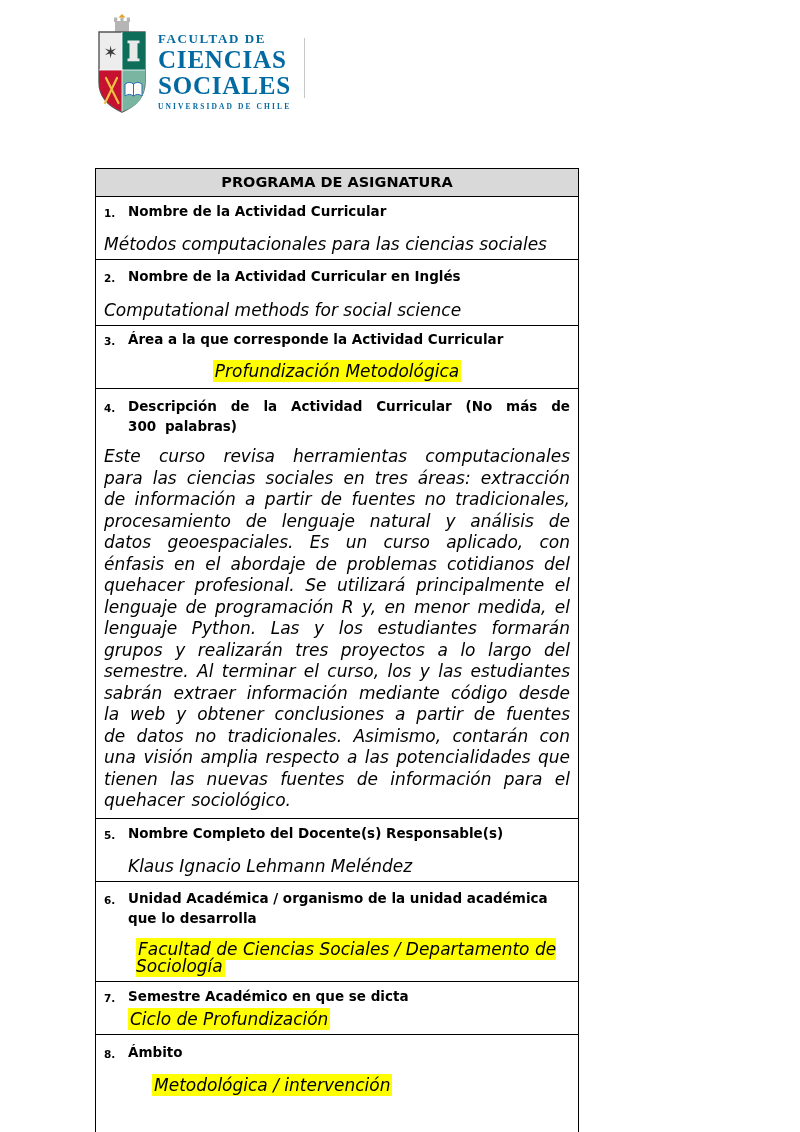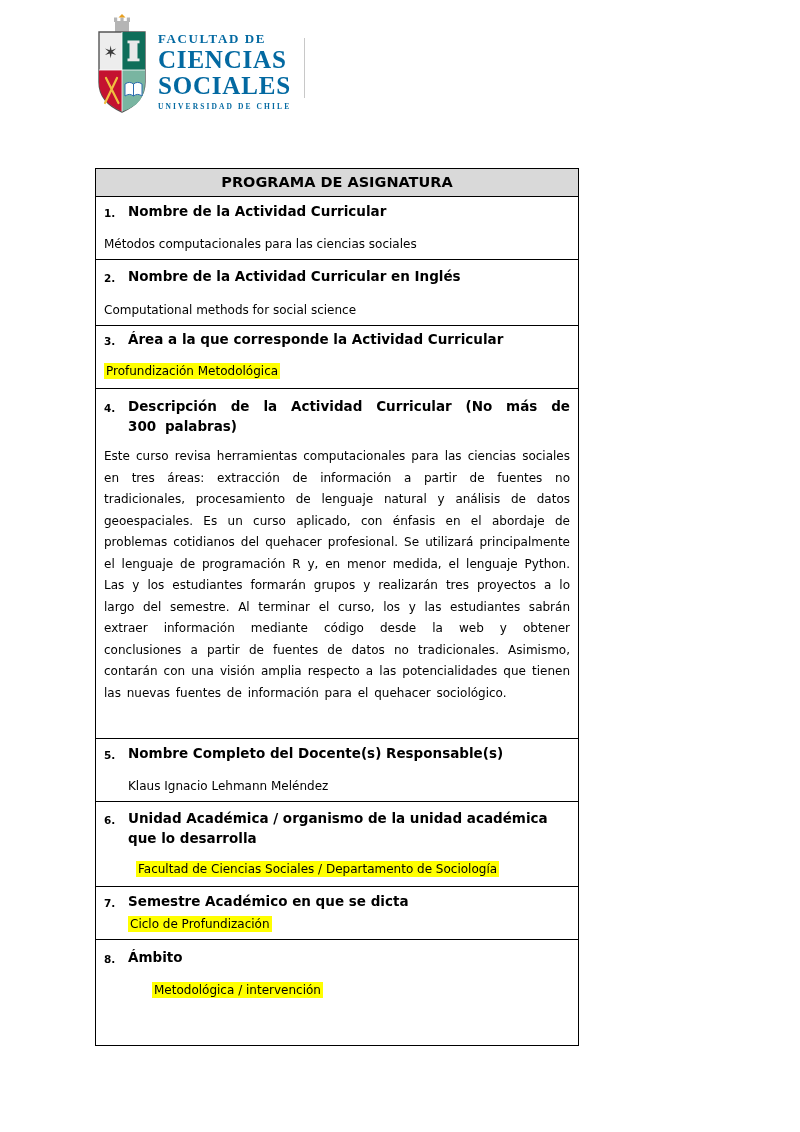--- a/index.html
+++ b/index.html
@@ -43,28 +43,28 @@
     border-bottom:1px solid var(--border-color);
     text-align:center;font-weight:bold;font-size:14.5px;
     padding:5px 4px;
     min-height:28px;
   }
   .row{border-bottom:1px solid var(--border-color);padding:6px 8px;position:relative;}
   .row:last-child{border-bottom:none;}
   .sec-title{display:flex;font-weight:bold;font-size:13.5px;line-height:17px;}
   .sec-num{flex:0 0 24px;width:24px;font-size:10.5px;font-weight:bold;padding-top:2px;}
   .sec-title-text{flex:1;}
-  .sec-content{font-size:12px;line-height:17px;margin-top:14px;}
+  .sec-content{font-size:17px;line-height:17px;margin-top:14px;font-style:italic;}
   .hl{background:var(--highlight);padding:1px 2px;}
 
   .row-1{min-height:62px;}
   .row-2{min-height:57px;padding-top:8px;}
   .row-2 .sec-content{margin-top:15px;}
   .row-3{min-height:63px;padding-top:5px;}
-  .row-3 .sec-content{margin-top:13px;}
+  .row-3 .sec-content{margin-top:13px;text-align:center;}
   .row-4{min-height:350px;padding-top:7px;}
   .row-4 .sec-title{line-height:20px;}
   .row-4 .sec-title-text{text-align:justify;word-spacing:4px;}
   .row-4 .sec-content{margin-top:10px;text-align:justify;line-height:21.5px;word-spacing:2px;}
   .row-5{min-height:62px;}
   .row-5 .sec-content{margin-left:24px;}
   .row-6{min-height:85px;}
   .row-6 .sec-title{line-height:20px;}
   .row-6 .sec-content{margin-top:13px;padding-left:32px;}
   .row-7{min-height:50px;}

